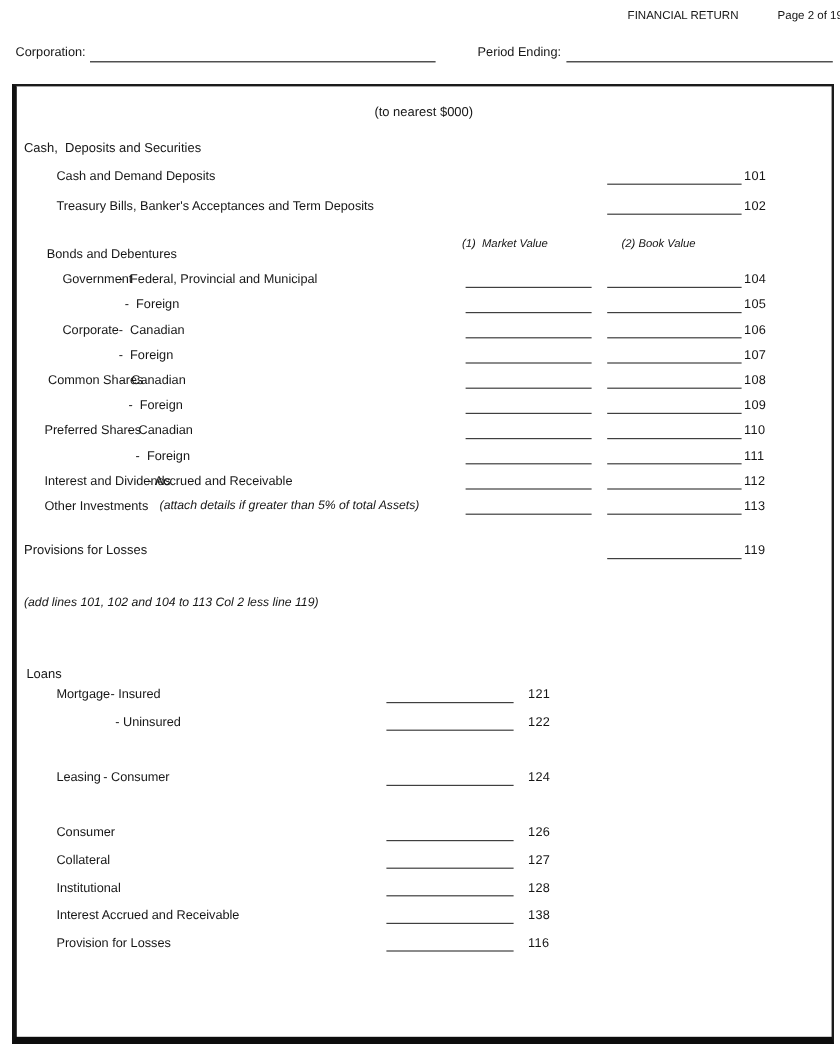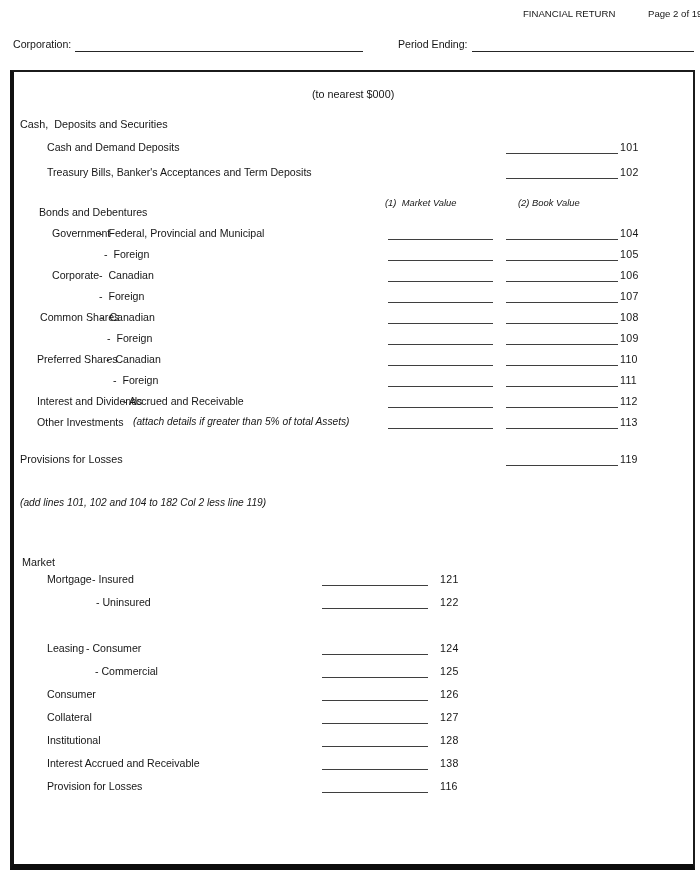--- a/index.html
+++ b/index.html
@@ -151,25 +151,25 @@
     <span class="num">113</span>
   </div>
 
   <div class="row" style="top:453px">
     <span class="lbl hdg" style="left:20px">Provisions for Losses</span>
     <span class="fline c2"></span>
     <span class="num">119</span>
   </div>
 
   <div class="row" style="top:497px">
-    <span class="lbl note" style="left:20px">(add lines 101, 102 and 104 to 182 Col 2 less line 119)</span>
+    <span class="lbl note" style="left:20px">(add lines 101, 102 and 104 to 113 Col 2 less line 119)</span>
   </div>
 
   <div class="row" style="top:556px">
-    <span class="lbl hdg" style="left:22px">Market</span>
+    <span class="lbl hdg" style="left:22px">Loans</span>
   </div>
 
   <div class="row" style="top:573px">
     <span class="lbl" style="left:47px">Mortgage</span>
     <span class="lbl" style="left:92px">- Insured</span>
     <span class="fline cl"></span>
     <span class="numl">121</span>
   </div>
 
   <div class="row" style="top:596px">
@@ -179,25 +179,20 @@
   </div>
 
 
   <div class="row" style="top:642px">
     <span class="lbl" style="left:47px">Leasing</span>
     <span class="lbl" style="left:86px">- Consumer</span>
     <span class="fline cl"></span>
     <span class="numl">124</span>
   </div>
 
-  <div class="row" style="top:665px">
-    <span class="lbl" style="left:95px">- Commercial</span>
-    <span class="fline cl"></span>
-    <span class="numl">125</span>
-  </div>
 
   <div class="row" style="top:688px">
     <span class="lbl" style="left:47px">Consumer</span>
     <span class="fline cl"></span>
     <span class="numl">126</span>
   </div>
 
   <div class="row" style="top:711px">
     <span class="lbl" style="left:47px">Collateral</span>
     <span class="fline cl"></span>

